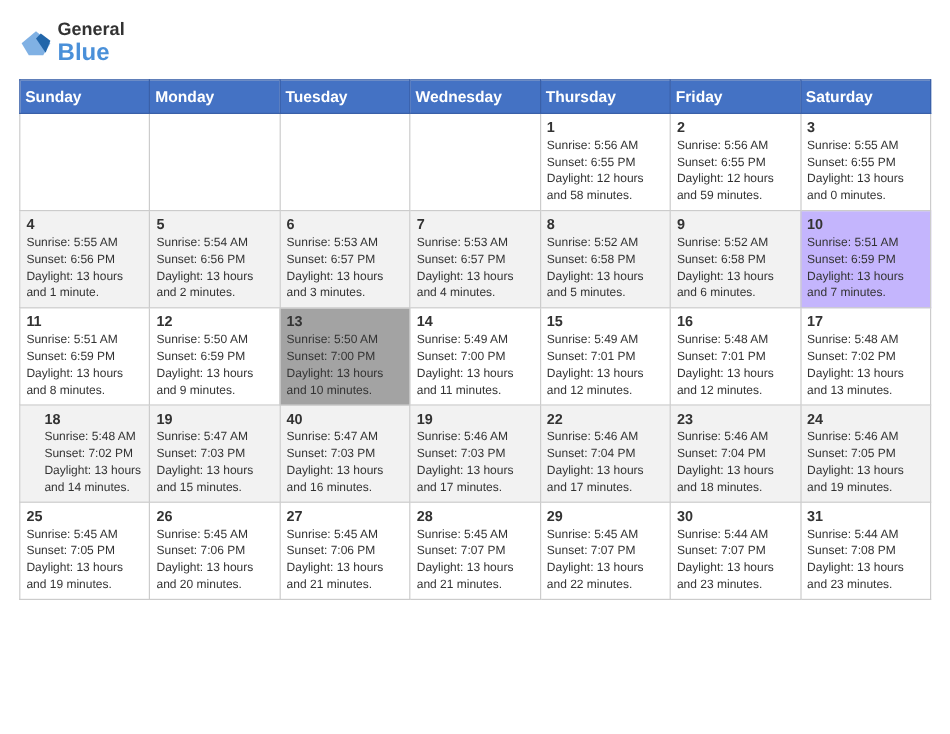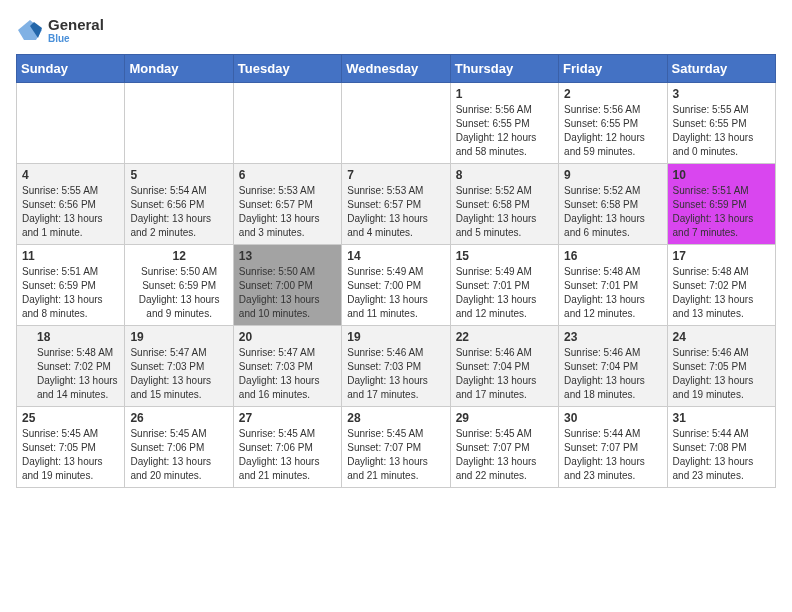--- a/index.html
+++ b/index.html
@@ -86,21 +86,21 @@
 <body>
 
 <div class="header">
   <div class="logo">
     <svg class="logo-icon" viewBox="0 0 28 24" xmlns="http://www.w3.org/2000/svg">
       <polygon points="14,2 26,12 20,22 8,22 2,12" fill="#4a90d9" opacity="0.7"></polygon>
       <polygon points="18,4 26,10 22,20 14,8" fill="#2266aa"></polygon>
     </svg>
     <div>
       <div style="font-size:15px;font-weight:bold;color:#333;">General</div>
-      <div style="font-size:10px;font-weight:bold;color:#4a90d9;">Blue</div>
+      <div style="font-size:20px;font-weight:bold;color:#4a90d9;">Blue</div>
     </div>
   </div>
   <div class="title-block">
     <div class="month-year"></div>
     <div class="location"></div>
   </div>
 </div>
 
 <table class="calendar">
   <thead>
@@ -169,35 +169,35 @@
           <div class="day-info" style="white-space: pre-line;">Sunrise: 5:52 AM
 Sunset: 6:58 PM
 Daylight: 13 hours and 5 minutes.</div>
         </td>
         <td style="background: rgb(242, 242, 242);">
           <span class="day-num">9</span>
           <div class="day-info" style="white-space: pre-line;">Sunrise: 5:52 AM
 Sunset: 6:58 PM
 Daylight: 13 hours and 6 minutes.</div>
         </td>
-        <td style="background: #d946ef;">
+        <td style="background: #c4b5fd;">
           <span class="day-num">10</span>
           <div class="day-info" style="white-space: pre-line;">Sunrise: 5:51 AM
 Sunset: 6:59 PM
 Daylight: 13 hours and 7 minutes.</div>
         </td>
       </tr>
       <tr>
         <td style="background: rgb(255, 255, 255); border-radius: 17px;">
           <span class="day-num">11</span>
           <div class="day-info" style="white-space: pre-line;">Sunrise: 5:51 AM
 Sunset: 6:59 PM
 Daylight: 13 hours and 8 minutes.</div>
         </td>
-        <td style="background: rgb(255, 255, 255); text-align: center;">
+        <td style="background: rgb(255, 255, 255);">
           <span class="day-num">12</span>
           <div class="day-info" style="white-space: pre-line;">Sunrise: 5:50 AM
 Sunset: 6:59 PM
 Daylight: 13 hours and 9 minutes.</div>
         </td>
         <td style="background: #a3a3a3;">
           <span class="day-num">13</span>
           <div class="day-info" style="white-space: pre-line;">Sunrise: 5:50 AM
 Sunset: 7:00 PM
 Daylight: 13 hours and 10 minutes.</div>
@@ -234,21 +234,21 @@
 Sunset: 7:02 PM
 Daylight: 13 hours and 14 minutes.</div>
         </td>
         <td style="background: rgb(242, 242, 242);">
           <span class="day-num">19</span>
           <div class="day-info" style="white-space: pre-line;">Sunrise: 5:47 AM
 Sunset: 7:03 PM
 Daylight: 13 hours and 15 minutes.</div>
         </td>
         <td style="background: rgb(242, 242, 242);">
-          <span class="day-num">20</span>
+          <span class="day-num">40</span>
           <div class="day-info" style="white-space: pre-line;">Sunrise: 5:47 AM
 Sunset: 7:03 PM
 Daylight: 13 hours and 16 minutes.</div>
         </td>
         <td style="background: rgb(242, 242, 242);">
           <span class="day-num">19</span>
           <div class="day-info" style="white-space: pre-line;">Sunrise: 5:46 AM
 Sunset: 7:03 PM
 Daylight: 13 hours and 17 minutes.</div>
         </td>

